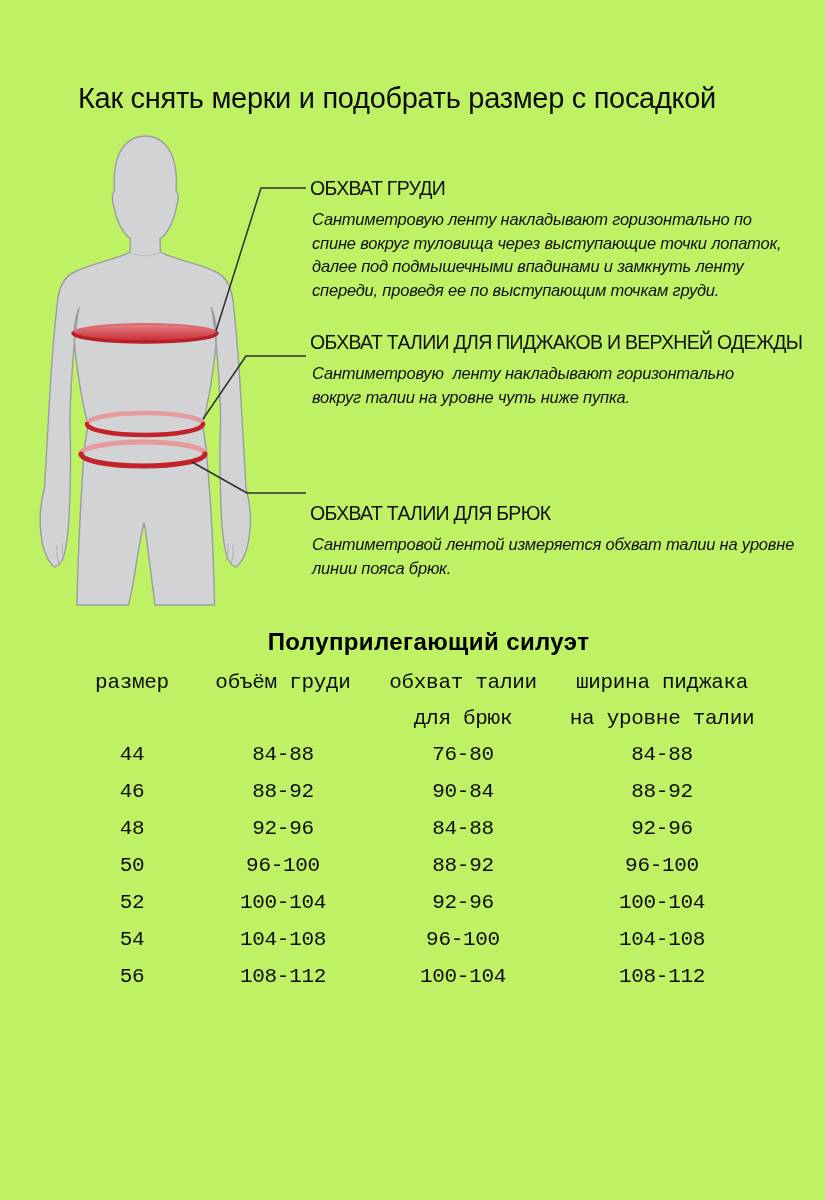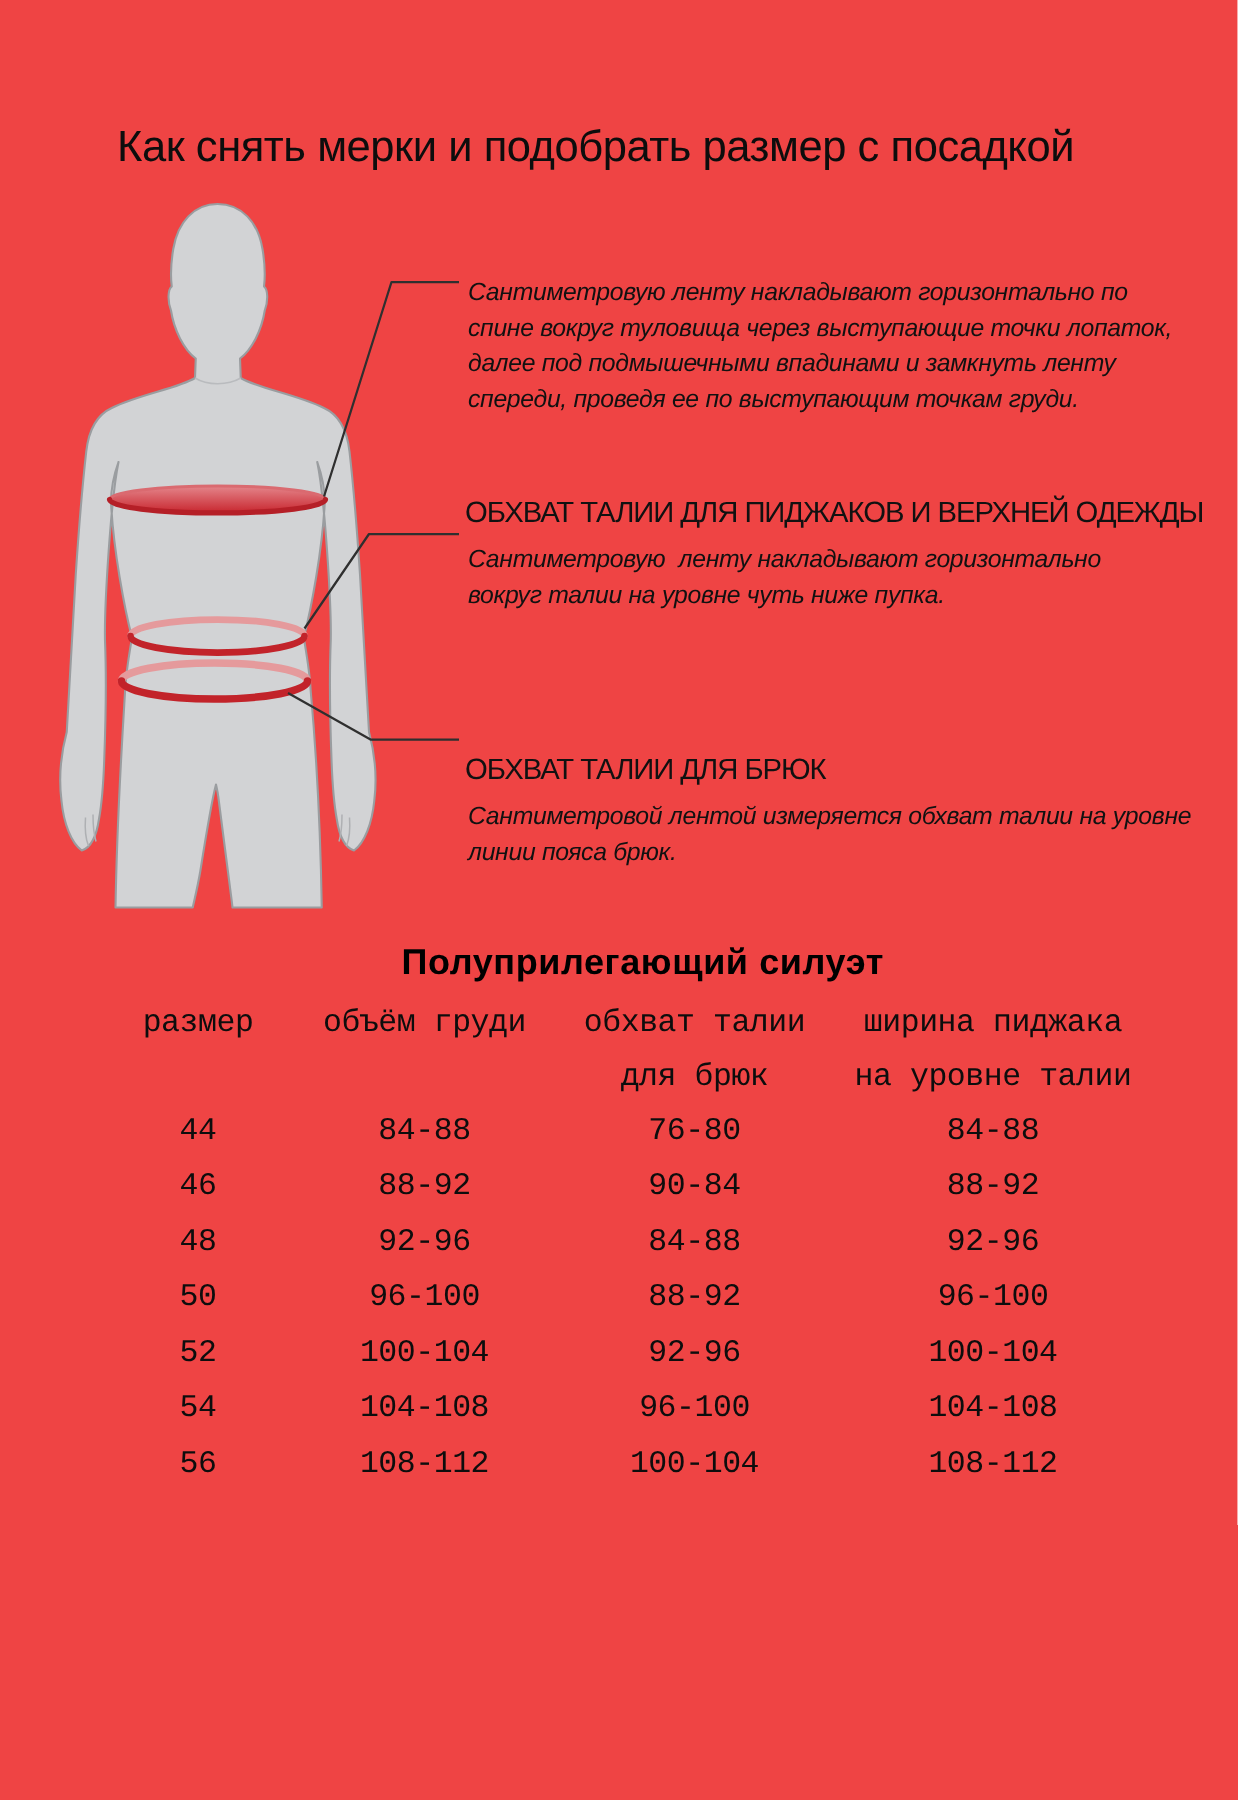--- a/index.html
+++ b/index.html
@@ -1,17 +1,17 @@
 <!DOCTYPE html>
 <html><head>
 <meta charset="utf-8">
 <style>
   html,body{margin:0;padding:0;background:#ffffff;}
   .canvas{
-    position:relative;width:825px;height:1200px;background:#ef4444;
+    position:relative;width:825px;height:1200px;background:#bef264;
     font-family:"Liberation Sans",sans-serif;color:#0d0d0d;overflow:hidden;
   }
   .title{
     position:absolute;left:78px;top:82px;margin:0;
     font-size:29px;font-weight:400;letter-spacing:-0.3px;white-space:nowrap;color:#0d0d0d;
   }
   .figure-svg{position:absolute;left:20px;top:120px;width:290px;height:492px;}
   .note{position:absolute;left:310px;}
   .note h2{
     margin:0;font-size:19.5px;font-weight:400;letter-spacing:-0.7px;
@@ -126,20 +126,21 @@
     </g>
 
     <g fill="none" stroke="#2f2f2f" stroke-width="1.5" stroke-linejoin="round">
       <path d="M 216 331 L 261 188 L 306 188"></path>
       <path d="M 203 419 L 246 356 L 306 356"></path>
       <path d="M 192 462 L 247 493 L 306 493"></path>
     </g>
   </svg>
 
   <section class="note note-1">
+    <h2>ОБХВАТ ГРУДИ</h2>
     <p>Сантиметровую ленту накладывают горизонтально по
 спине вокруг туловища через выступающие точки лопаток,
 далее под подмышечными впадинами и замкнуть ленту
 спереди, проведя ее по выступающим точкам груди.</p>
   </section>
 
   <section class="note note-2">
     <h2>ОБХВАТ ТАЛИИ ДЛЯ ПИДЖАКОВ И ВЕРХНЕЙ ОДЕЖДЫ</h2>
     <p>Сантиметровую  ленту накладывают горизонтально
 вокруг талии на уровне чуть ниже пупка.</p>

